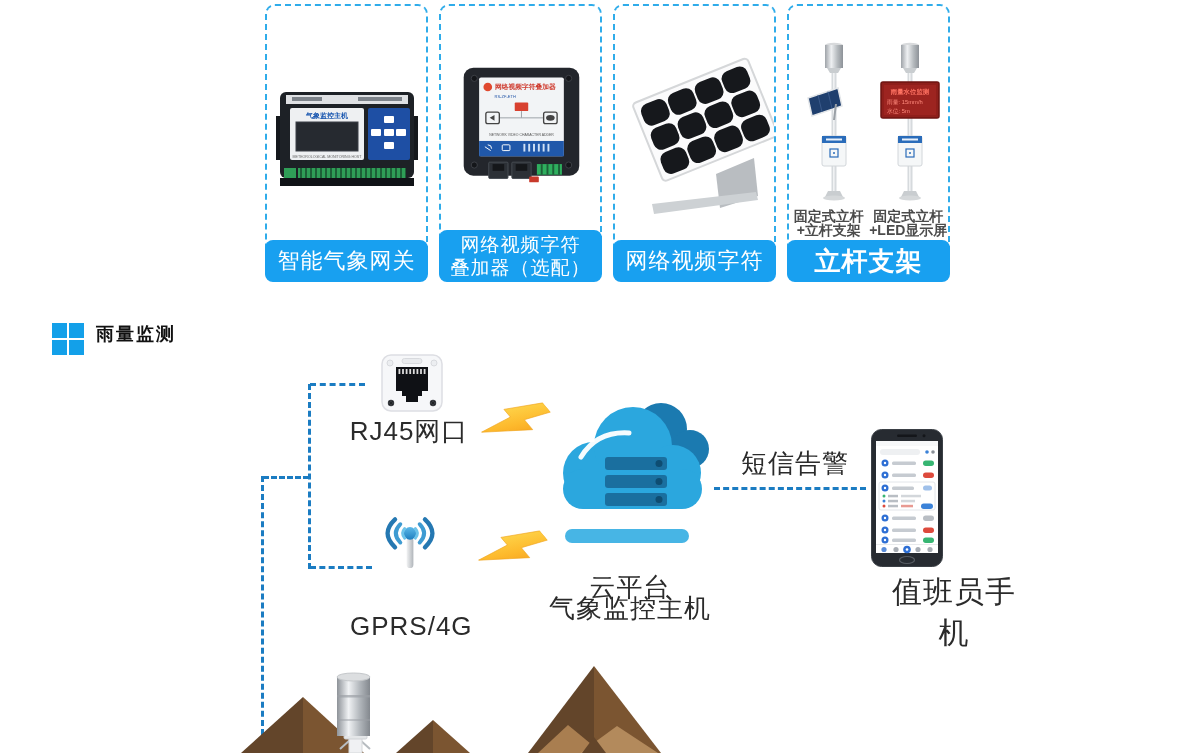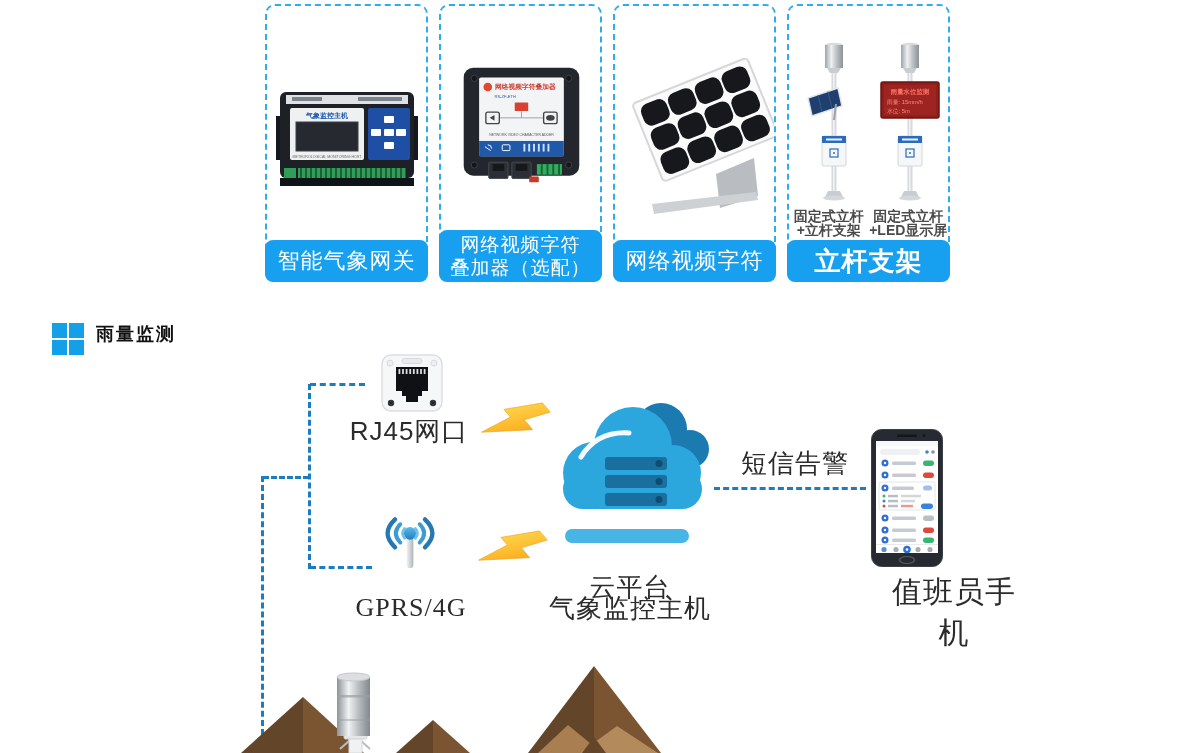--- a/index.html
+++ b/index.html
@@ -255,21 +255,21 @@
     </defs>
     <rect x="30.5" y="22" width="7" height="32" rx="3.5" fill="url(#stemG)"></rect>
     <circle cx="34" cy="18" r="6.5" fill="url(#ballG)"></circle>
     <path d="M28.5,13 Q24,18 28.5,23" stroke="#6cc3ea" stroke-width="3" fill="none" stroke-linecap="round"></path>
     <path d="M24,8.5 Q14.5,18 24,27.5" stroke="#3e9bd2" stroke-width="4" fill="none" stroke-linecap="round"></path>
     <path d="M18.5,3.5 Q3,18 18.5,32.5" stroke="#2578b2" stroke-width="4.5" fill="none" stroke-linecap="round"></path>
     <path d="M39.5,13 Q44,18 39.5,23" stroke="#6cc3ea" stroke-width="3" fill="none" stroke-linecap="round"></path>
     <path d="M44,8.5 Q53.5,18 44,27.5" stroke="#3e9bd2" stroke-width="4" fill="none" stroke-linecap="round"></path>
     <path d="M49.5,3.5 Q65,18 49.5,32.5" stroke="#2578b2" stroke-width="4.5" fill="none" stroke-linecap="round"></path>
   </svg>
-  <div class="dlabel" style="left:350px;top:593px;width:122px;font-family:Liberation Serif, serif;">GPRS/4G</div>
+  <div class="dlabel" style="left:350px;top:611px;width:122px;">GPRS/4G</div>
 
   <svg class="abs" style="left:495px;top:388px;transform:rotate(50deg);" width="40" height="66" viewBox="0 0 40 66">
     <defs>
         <linearGradient id="boltG" x1="0" y1="0" x2="1" y2="1">
       <stop offset="0" stop-color="#ffe65e"></stop>
           <stop offset="0.55" stop-color="#fdb92c"></stop>
           <stop offset="1" stop-color="#f08c12"></stop>
     </linearGradient>
       </defs>
     <polygon points="24,0 4,34 14,34 7,66 38,25 25,25 36,0" fill="url(#boltG)" stroke="#f0a51e" stroke-width="0.6"></polygon>

